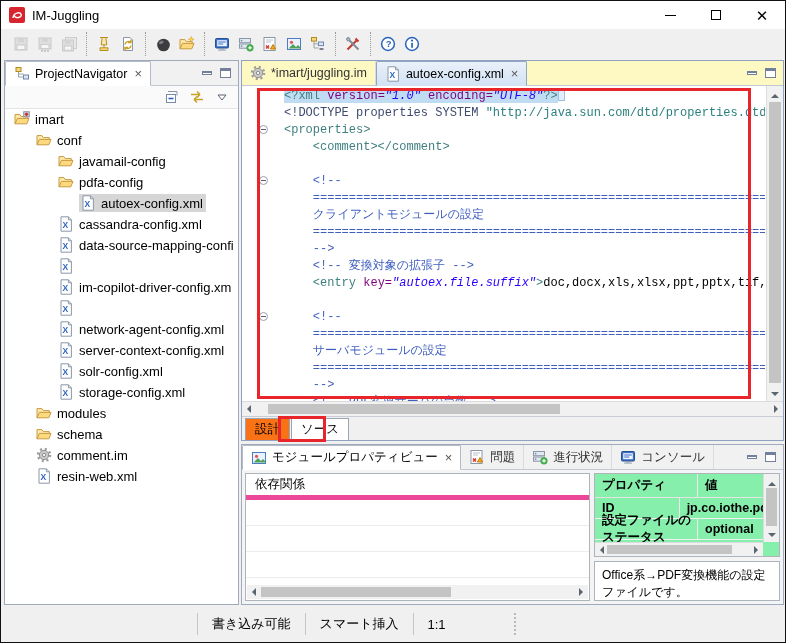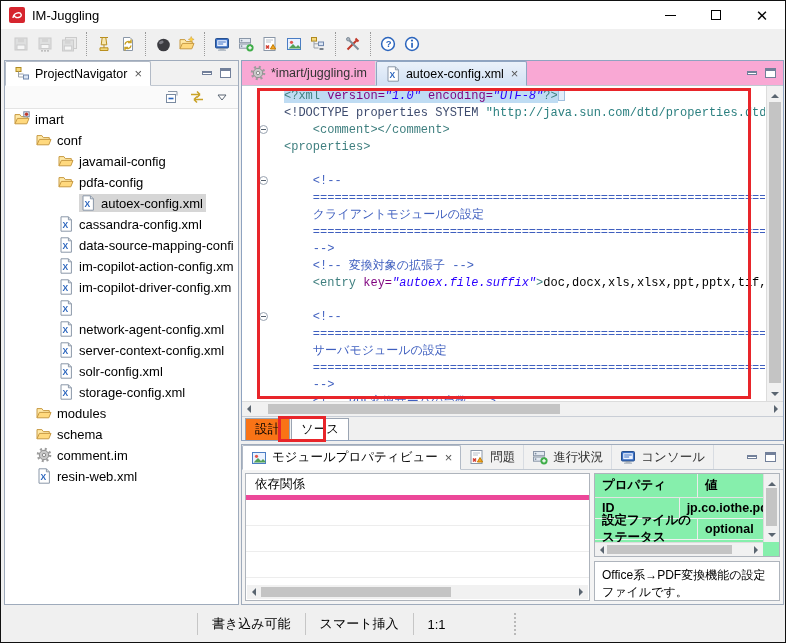--- a/index.html
+++ b/index.html
@@ -37,21 +37,21 @@
   
   .navigator{left:3px;top:59px;width:235px;height:545px;}
   .local-toolbar{height:23px;background:#fafafa;display:flex;justify-content:flex-end;align-items:center;
                  gap:9px;padding-right:8px;border-bottom:1px solid #e4e4e4;}
   .tree{position:absolute;top:49px;bottom:0;left:0;right:0;overflow:hidden;background:#fff;font-size:13px;}
   .trow{height:21px;display:flex;align-items:flex-start;white-space:nowrap;}
   .tsel{display:inline-flex;align-items:center;gap:5px;padding:1px 3px 1px 1px;}
   .tsel.selected{background:#d6d6d6;}
   
   .editor{left:240px;top:59px;width:543px;height:381px;border:1px solid #8fa3c0;}
-  .editor .tabrow{background:#f9a8d4;}
+  .editor .tabrow{background:#fef9c3;}
   .editor-body{position:absolute;top:25px;left:0;right:0;bottom:39px;background:#fff;overflow:hidden;}
   .gutter{position:absolute;left:0;top:0;bottom:0;width:30px;background:#fff;}
   .fold{position:absolute;left:17px;width:9px;height:9px;border:1px solid #98a2b0;border-radius:50%;background:#fff;}
   .fold i{display:block;margin:3px 1px 0 1px;height:1px;background:#55606e;}
   .code{position:absolute;left:42px;top:2px;right:18px;bottom:0;overflow:hidden;
         font-family:"Liberation Mono","DejaVu Sans Mono",monospace;font-size:12px;line-height:17px;}
   .cl{height:17px;white-space:pre;}
   .c-tag{color:#3f7f7f}.c-attr{color:#7f007f}.c-val{color:#2a00ff;font-style:italic}
   .c-com{color:#3f5fbf}.c-txt{color:#000}.c-doc{color:#3d4b6e}.c-dstr{color:#2a7f7f}
   .lsel{background:#bfdcf3;}
@@ -378,21 +378,20 @@
         </div>
         <div class="trow" style="padding-left:52px">
           <span class="tsel">
             <span class="ic">
               <svg width="16" height="16" viewBox="0 0 16 16">
                 <path d="M3 0.8 H10.4 L13.4 3.8 V15.2 H3 Z" fill="#fff" stroke="#8a97a8"></path>
                 <path d="M10.4 0.8 V3.8 H13.4" fill="none" stroke="#8a97a8"></path>
                 <text x="4.6" y="12.2" font-size="8.5" font-weight="bold" fill="#2b65bd" font-family="Liberation Sans,sans-serif">X</text>
               </svg>
             </span>
-            <span>im-copilot-action-config.xm</span>
           </span>
         </div>
         <div class="trow" style="padding-left:52px">
           <span class="tsel">
             <span class="ic">
               <svg width="16" height="16" viewBox="0 0 16 16">
                 <path d="M3 0.8 H10.4 L13.4 3.8 V15.2 H3 Z" fill="#fff" stroke="#8a97a8"></path>
                 <path d="M10.4 0.8 V3.8 H13.4" fill="none" stroke="#8a97a8"></path>
                 <text x="4.6" y="12.2" font-size="8.5" font-weight="bold" fill="#2b65bd" font-family="Liberation Sans,sans-serif">X</text>
               </svg>
@@ -544,22 +543,22 @@
           <span class="fold" style="top:90px">
             <i></i>
           </span>
           <span class="fold" style="top:226px">
             <i></i>
           </span>
         </div>
       <div class="code" id="code">
           <div class="cl"><span class="lsel"><span class="c-tag">&lt;?xml </span><span class="c-attr">version=</span><span class="c-val">"1.0"</span><span class="c-attr"> encoding=</span><span class="c-val">"UTF-8"</span><span class="c-tag">?&gt;</span></span><span class="selbox"></span></div>
           <div class="cl"><span class="c-doc">&lt;!DOCTYPE properties SYSTEM </span><span class="c-dstr">"http://java.sun.com/dtd/properties.dtd"&gt;</span></div>
+          <div class="cl"><span class="c-tag">&lt;properties&gt;</span></div>
           <div class="cl"><span class="c-txt">    </span><span class="c-tag">&lt;comment&gt;&lt;/comment&gt;</span></div>
-          <div class="cl"><span class="c-tag">&lt;properties&gt;</span></div>
           <div class="cl"></div>
           <div class="cl"><span class="c-txt">    </span><span class="c-com">&lt;!--</span></div>
           <div class="cl"><span class="c-txt">    </span><span class="c-com">==============================================================================</span></div>
           <div class="cl"><span class="c-txt">    </span><span class="c-com">クライアントモジュールの設定</span></div>
           <div class="cl"><span class="c-txt">    </span><span class="c-com">==============================================================================</span></div>
           <div class="cl"><span class="c-txt">    </span><span class="c-com">--&gt;</span></div>
           <div class="cl"><span class="c-txt">    </span><span class="c-com">&lt;!-- 変換対象の拡張子 --&gt;</span></div>
           <div class="cl"><span class="c-txt">    </span><span class="c-tag">&lt;entry </span><span class="c-attr">key=</span><span class="c-val">"autoex.file.suffix"</span><span class="c-tag">&gt;</span><span class="c-txt">doc,docx,xls,xlsx,ppt,pptx,tif,</span></div>
           <div class="cl"></div>
           <div class="cl"><span class="c-txt">    </span><span class="c-com">&lt;!--</span></div>

